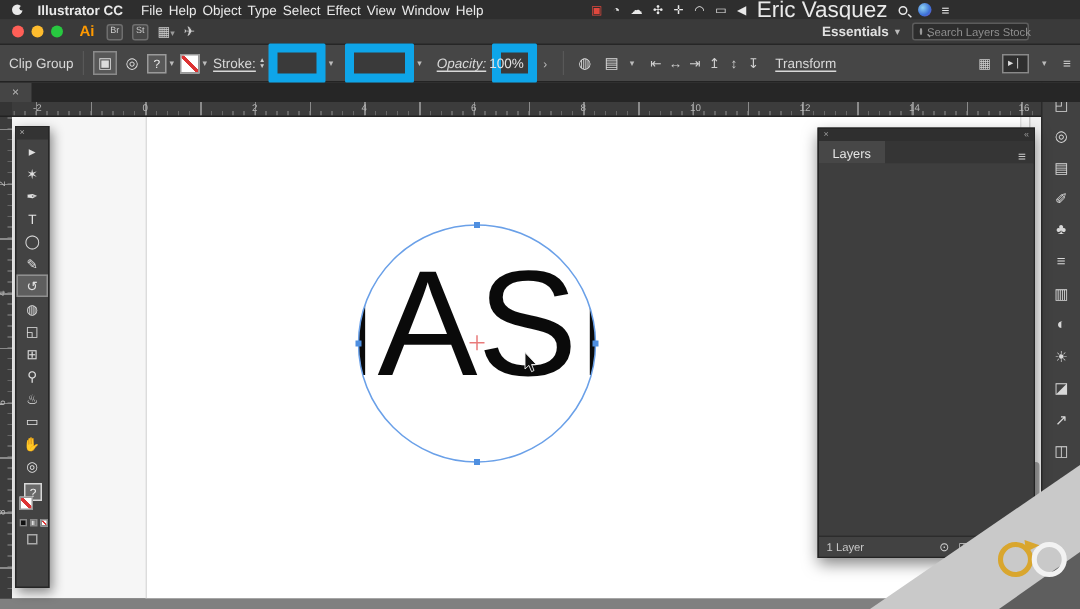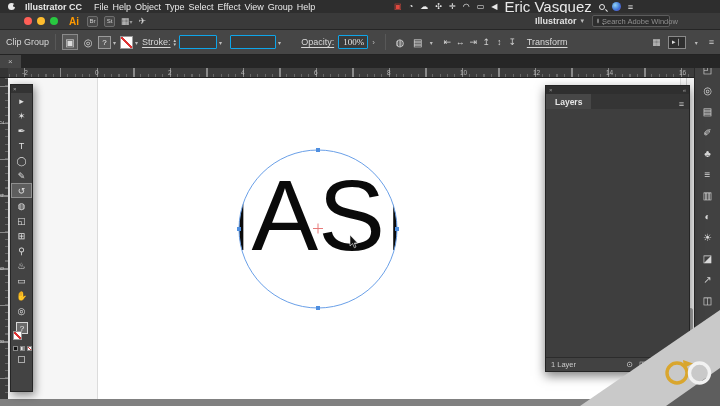--- a/index.html
+++ b/index.html
@@ -19,21 +19,21 @@
   .sticon{font-size:8px;line-height:1;}
   .mbuser{font-size:15px;}
   .mag{width:6px;height:6px;border:1px solid #e9e9e9;border-radius:50%;position:relative;display:inline-block;}
   .mag::after{content:"";position:absolute;left:5px;top:5px;width:3px;height:1px;background:#e9e9e9;transform:rotate(45deg);}
   .siri{width:9px;height:9px;border-radius:50%;
         background:radial-gradient(circle at 35% 35%,#8fd3f4,#3b6fd6 60%,#8a4fc8);}
   .mb-spacer{width:72px;flex:none;}
 
   
   .titlebar{position:absolute;left:0;top:13px;width:720px;height:17px;background:#3a3a3a;
-            display:flex;align-items:center;padding:0 24px;z-index:20;border-bottom:1px solid #262626;}
+            display:flex;align-items:center;padding:0 8px;z-index:20;border-bottom:1px solid #262626;}
   .tl{width:8px;height:8px;border-radius:50%;margin-right:5px;flex:none;}
   .ai-logo{color:#ff9a00;font-weight:bold;font-size:10px;margin:0 8px 0 6px;}
   .sq-icon{width:11px;height:11px;background:#474747;border:1px solid #6e6e6e;border-radius:2px;
            color:#cfcfcf;font-size:6px;display:flex;align-items:center;justify-content:center;margin-right:6px;}
   .tb-ic{color:#cfcfcf;font-size:9px;margin-right:6px;}
   .tb-right{margin-left:auto;display:flex;align-items:center;}
   .workspace{color:#e0e0e0;font-size:9px;font-weight:bold;}
   .chev{color:#bbb;font-size:7px;margin:0 8px 0 4px;}
   .stocksearch{width:78px;height:12px;background:#2d2d2d;border:1px solid #5c5c5c;border-radius:2px;
                display:flex;align-items:center;padding:0 4px;gap:3px;margin-right:26px;}
@@ -49,21 +49,21 @@
   .cb-lbl{white-space:nowrap;}
   .cb-under{text-decoration:underline;text-underline-offset:2px;white-space:nowrap;}
   .cb-btn{width:16px;height:16px;display:flex;align-items:center;justify-content:center;
           color:#dcdcdc;font-size:10px;flex:none;margin-right:2px;}
   .cb-btn.sel{background:#585858;border:1px solid #8a8a8a;}
   .swatch{width:13px;height:13px;background:#585858;border:1px solid #9a9a9a;color:#eee;font-size:8px;
           display:flex;align-items:center;justify-content:center;flex:none;}
   .swatch.none{background:#fff;background-image:linear-gradient(to top right,transparent 42%,#d33 42%,#d33 58%,transparent 58%);}
   .mini-chev{font-size:6px;color:#bbb;margin:0 4px 0 2px;}
   .stepper{display:flex;flex-direction:column;line-height:4px;font-size:5px;color:#ccc;margin:0 3px;}
-  .inset{height:14px;background:#3a3a3a;border:1px solid #0ea5e9;border-radius:1px;flex:none;font-family:Liberation Serif, serif;}
+  .inset{height:26px;background:#3a3a3a;border:6px solid #0ea5e9;border-radius:1px;flex:none;}
   .cb-val{display:flex;align-items:center;justify-content:flex-end;padding:0 3px;color:#e3e3e3;}
   .align-ic{font-size:9px;color:#d0d0d0;width:13px;text-align:center;flex:none;}
   .cbr{margin-left:auto;display:flex;align-items:center;gap:7px;}
   .panel-btn{width:18px;height:13px;background:#2f2f2f;border:1px solid #8a8a8a;color:#ddd;
              font-size:7px;display:flex;align-items:center;justify-content:center;}
 
   
   .tabstrip{position:absolute;left:0;top:55px;width:720px;height:13px;background:#262626;z-index:12;}
   .doctab{position:absolute;left:0;top:0;height:13px;background:#454545;color:#e8e8e8;
           font-size:7.5px;display:flex;align-items:center;padding:0 8px;gap:5px;white-space:nowrap;}
@@ -109,21 +109,21 @@
   .fs-c{width:5px;height:5px;border:1px solid #888;}
   .fs-mode{position:absolute;left:7px;top:36px;width:7px;height:7px;border:1px solid #aaa;}
 
   
   .layerspanel{position:absolute;left:545px;top:85px;width:145px;height:287px;background:#3e3e3e;
                border:1px solid #242424;z-index:6;box-shadow:0 4px 10px rgba(0,0,0,.5);
                display:flex;flex-direction:column;}
   .lp-head{height:8px;background:#2f2f2f;color:#999;font-size:6px;line-height:8px;
            display:flex;justify-content:space-between;padding:0 3px;flex:none;}
   .lp-tabs{height:15px;background:#353535;display:flex;align-items:flex-end;flex:none;}
-  .lp-tab{background:#474747;color:#e6e6e6;font-size:8.5px;font-weight:bold;padding:2px 9px 2px;height:15px;
+  .lp-tab{background:#474747;color:#e6e6e6;font-size:8.5px;font-weight:normal;padding:2px 9px 2px;height:15px;
           display:flex;align-items:center;}
   .lp-menu{margin-left:auto;color:#c9c9c9;font-size:9px;padding:0 5px;}
   .lrow{height:14px;display:flex;align-items:center;flex:none;position:relative;background:#54708e;}
   .lrow .eyecell{width:14px;height:14px;background:#454545;border-right:1px solid #2e2e2e;
                  display:flex;align-items:center;justify-content:center;flex:none;}
   .eye{width:8px;height:5px;border:1px solid #d5d5d5;border-radius:50%;position:relative;}
   .eye::after{content:"";position:absolute;left:2px;top:1px;width:2px;height:2px;border-radius:50%;background:#d5d5d5;}
   .lrow .tw{color:#dfe6ef;font-size:7px;margin:0 3px;}
   .lthumb{width:13px;height:10px;background:#fff;border:1px solid #8a8a8a;flex:none;position:relative;}
   .lthumb::after{content:"";position:absolute;left:2px;top:3px;width:8px;height:3px;background:#222;}
@@ -206,21 +206,21 @@
     <span class="apple"></span>
     <span class="appname">Illustrator CC</span>
     <nav style="display:flex;">
         <span class="mitem">File</span>
         <span class="mitem">Help</span>
         <span class="mitem">Object</span>
         <span class="mitem">Type</span>
         <span class="mitem">Select</span>
         <span class="mitem">Effect</span>
         <span class="mitem">View</span>
-        <span class="mitem">Group</span>
+        <span class="mitem">Window</span>
         <span class="mitem">Help</span>
       </nav>
     <div class="mb-right">
       <span style="display:flex;gap:7px;align-items:center;">
           <span class="sticon" style="color: rgb(224, 72, 62);">▣</span>
           <span class="sticon" style="color: rgb(233, 233, 233);">◔</span>
           <span class="sticon" style="color: rgb(233, 233, 233);">☁</span>
           <span class="sticon" style="color: rgb(233, 233, 233);">✣</span>
           <span class="sticon" style="color: rgb(233, 233, 233);">✛</span>
           <span class="sticon" style="color: rgb(233, 233, 233);">◠</span>
@@ -238,25 +238,25 @@
   <div class="titlebar">
     <span class="tl" style="background:#ff5f57;"></span>
     <span class="tl" style="background:#febc2e;"></span>
     <span class="tl" style="background:#28c840;"></span>
     <span class="ai-logo">Ai</span>
     <span class="sq-icon">Br</span>
     <span class="sq-icon">St</span>
     <span class="tb-ic">▦<span style="font-size:6px;color:#999;">▾</span></span>
     <span class="tb-ic">✈</span>
     <div class="tb-right">
-      <span class="workspace">Illustrator</span>
+      <span class="workspace">Essentials</span>
       <span class="chev">▾</span>
       <div class="stocksearch">
         <span class="mag"></span>
-        <span class="ph">Search Adobe Window</span>
+        <span class="ph">Search Layers Stock</span>
       </div>
     </div>
   </div>
 
   <div class="controlbar">
     <span class="cb-lbl">Clip Group</span>
     <span class="cb-sep"></span>
     <span class="cb-btn sel">▣</span>
     <span class="cb-btn">◎</span>
     <span class="swatch">?</span>
@@ -265,21 +265,21 @@
     <span class="mini-chev">▾</span>
     <span class="cb-under">Stroke:</span>
     <span class="stepper">
         <span>▴</span>
         <span>▾</span>
       </span>
     <span class="inset" style="width:38px;"></span>
     <span class="mini-chev">▾</span>
     <span class="inset" style="width:46px;margin-left:4px;"></span>
     <span class="mini-chev">▾</span>
-    <span class="cb-under" style="margin-left:16px;">Opacity:</span>
+    <span class="cb-under" style="margin-left:6px;font-style:italic;">Opacity:</span>
     <span class="inset cb-val" style="width:30px;margin-left:4px;">100%</span>
     <span style="color:#bbb;font-size:8px;margin:0 4px;">›</span>
     <span class="cb-sep"></span>
     <span class="cb-btn">◍</span>
     <span class="cb-btn">▤</span>
     <span class="mini-chev">▾</span>
     <span style="display:flex;margin-left:4px;">
         <span class="align-ic">⇤</span>
         <span class="align-ic">↔</span>
         <span class="align-ic">⇥</span>

